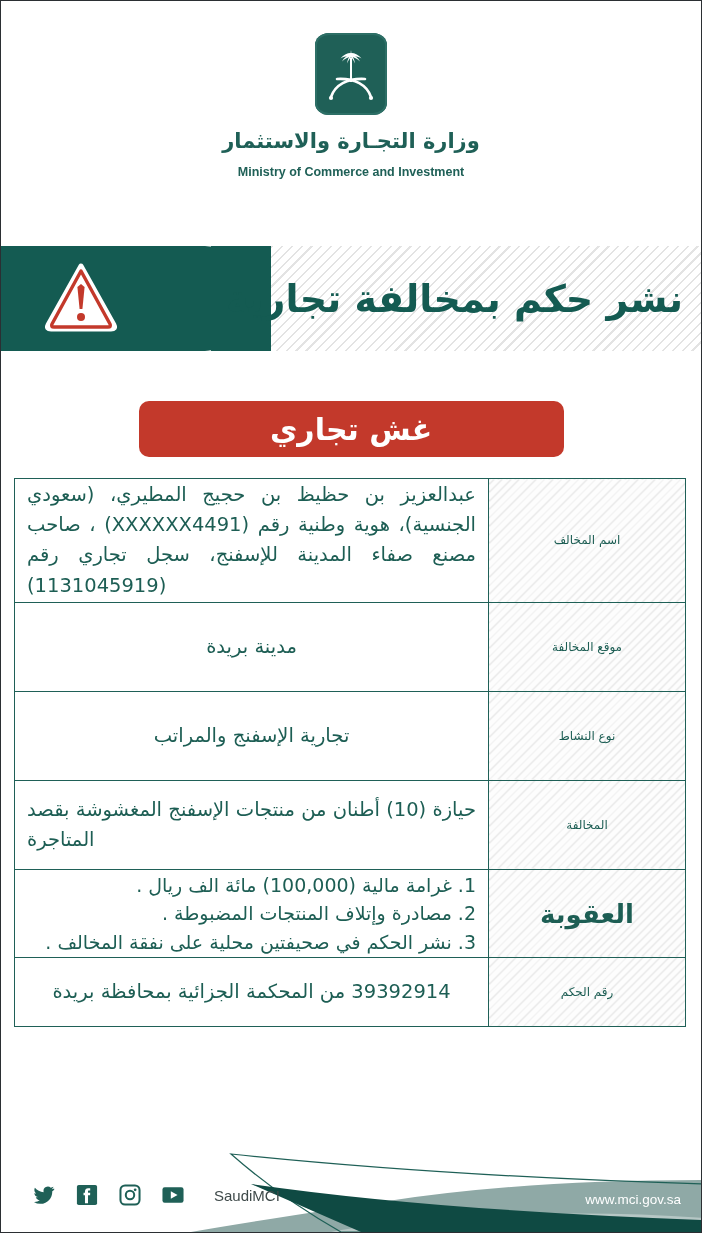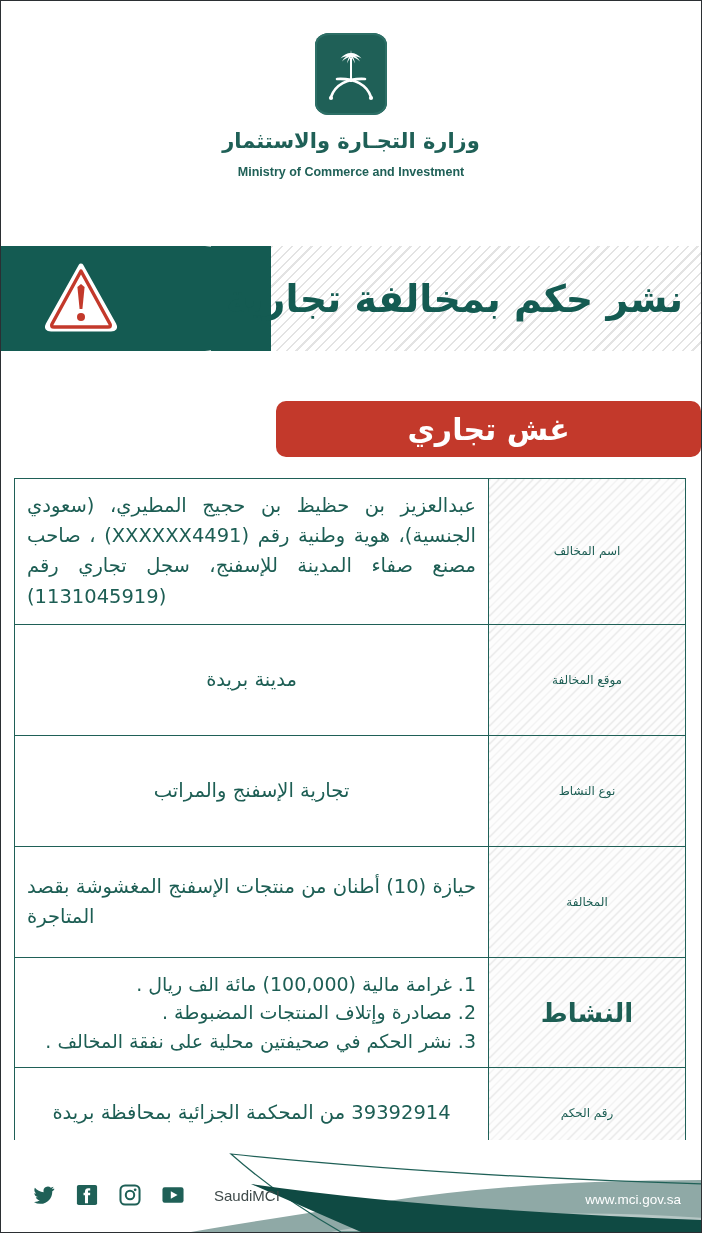--- a/index.html
+++ b/index.html
@@ -128,20 +128,21 @@
     height: 70px;
   }
 
   
   .badge-wrap {
     position: absolute;
     top: 400px;
     left: 0;
     right: 0;
     display: flex;
+    justify-content: center;
   }
   .badge {
     width: 425px;
     height: 56px;
     background: #c3392b;
     border-radius: 10px;
     display: flex;
     align-items: center;
     justify-content: center;
     color: #ffffff;
@@ -156,21 +157,21 @@
     top: 477px;
     right: 15px;
     width: 672px;
     border-collapse: collapse;
     direction: rtl;
     table-layout: fixed;
   }
   .tbl td {
     border: 1px solid #1f6057;
     vertical-align: middle;
-    padding: 12px 12px;
+    padding: 1px 12px;
     color: #1d5e54;
   }
   .cell-label {
     width: 172px;
     text-align: center;
     font-size: 12px;
     background-color: #fcfcfc;
     background-image: repeating-linear-gradient(
       -45deg,
       #e8e8e8 0px, #e8e8e8 1.2px,
@@ -318,21 +319,21 @@
       </tr>
       <tr>
         <td class="cell-label">نوع النشاط</td>
         <td class="cell-value center" style="height:86px">تجارية الإسفنج والمراتب</td>
       </tr>
       <tr>
         <td class="cell-label">المخالفة</td>
         <td class="cell-value justified" style="height:86px">حيازة (10) أطنان من منتجات الإسفنج المغشوشة بقصد المتاجرة</td>
       </tr>
       <tr>
-        <td class="cell-label strong">النشاط</td>
+        <td class="cell-label strong">العقوبة</td>
         <td class="cell-value">
           <ul class="pen-list">
             <li>1. غرامة مالية (100,000) مائة الف ريال .</li>
             <li>2. مصادرة وإتلاف المنتجات المضبوطة .</li>
             <li>3. نشر الحكم في صحيفتين محلية على نفقة المخالف .</li>
           </ul>
         </td>
       </tr>
       <tr>
         <td class="cell-label">رقم الحكم</td>

